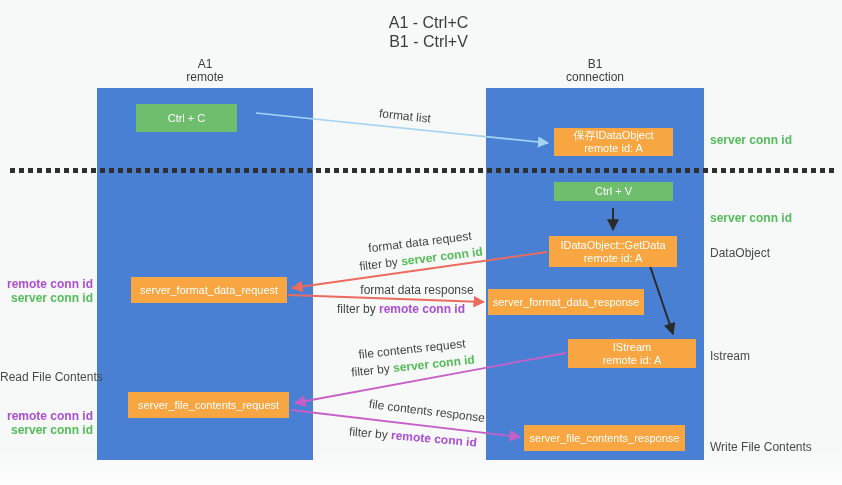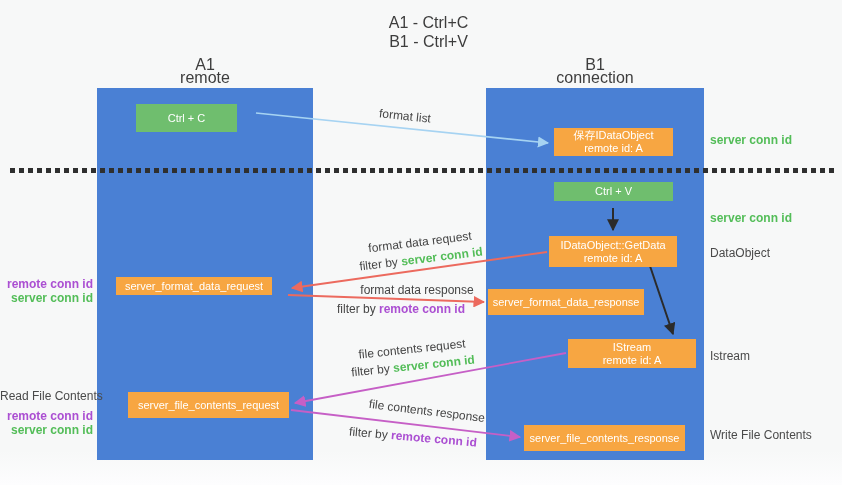--- a/index.html
+++ b/index.html
@@ -5,37 +5,37 @@
   :root{
     --background:#f7f8f8; --column-blue:#4a80d4; --box-green:#6fbe6e; --box-orange:#f7a642;
     --green-text:#53bd58; --purple-text:#ab4fd2; --salmon-arrow:#ec6a5e; --magenta-arrow:#c65fc6;
     --lightblue-arrow:#a6d3f2; --black-arrow:#2b2b2b; --text-dark:#3d3d3d; --text-gray:#4a4a4a;
   }
   html,body{margin:0;padding:0;}
   body{font-family:"Liberation Sans",sans-serif;}
   #canvas{position:relative;width:842px;height:485px;overflow:hidden;
     background:linear-gradient(180deg,var(--background) 0%,var(--background) 93%,#fdfdfe 100%);}
   .title{position:absolute;left:15px;right:0;top:13px;text-align:center;font-size:16px;line-height:19px;color:var(--text-dark);}
-  .col-header{position:absolute;text-align:center;font-size:16px;line-height:13px;color:var(--text-dark);}
+  .col-header{position:absolute;text-align:center;font-size:12px;line-height:13px;color:var(--text-dark);}
   #col-header-a{left:97px;width:216px;top:58px;}
   #col-header-b{left:486px;width:218px;top:58px;}
   .column{position:absolute;top:88px;height:372px;background:var(--column-blue);}
   #column-a{left:97px;width:216px;}
   #column-b{left:486px;width:218px;}
   .divider{position:absolute;left:10px;top:168px;width:826px;height:5px;
     background:repeating-linear-gradient(90deg,#2f2f2f 0 5px,transparent 5px 9px);}
   .box{position:absolute;display:flex;flex-direction:column;align-items:center;justify-content:center;
     color:#fff;font-size:11px;line-height:13px;text-align:center;white-space:nowrap;}
   .green{background:var(--box-green);}
   .orange{background:var(--box-orange);}
   #node-ctrl-c{left:136px;top:104px;width:101px;height:28px;}
   #node-save-idataobject{left:554px;top:128px;width:119px;height:28px;}
   #node-ctrl-v{left:554px;top:182px;width:119px;height:19px;}
   #node-getdata{left:549px;top:236px;width:128px;height:31px;align-items:center;}
-  #node-format-request{left:116px;top:277px;width:156px;height:18px;}
+  #node-format-request{left:131px;top:277px;width:156px;height:26px;}
   #node-format-response{left:488px;top:289px;width:156px;height:26px;}
   #node-istream{left:568px;top:339px;width:128px;height:29px;}
   #node-file-request{left:128px;top:392px;width:161px;height:26px;}
   #node-file-response{left:524px;top:425px;width:161px;height:26px;}
   .mid-label{position:absolute;font-size:12px;color:#454545;white-space:nowrap;}
   .key-green{color:var(--green-text);font-weight:bold;}
   .key-purple{color:var(--purple-text);font-weight:bold;}
   .prefix{margin-right:0.28em;}
   .side-left{position:absolute;left:0;width:93px;text-align:right;font-size:12px;line-height:14px;font-weight:bold;white-space:nowrap;}
   .side-right{position:absolute;left:710px;font-size:12px;white-space:nowrap;}
@@ -138,25 +138,25 @@
   <div class="mid-label" style="left:412px;top:349px;transform:translate(-50%,-50%) rotate(-6deg);">file contents request</div>
   <div class="mid-label" style="left:413px;top:366px;transform:translate(-50%,-50%) rotate(-6deg);"><span class="prefix">filter by</span><span class="key-green">server conn id</span></div>
 
   <div class="mid-label" style="left:427px;top:411px;transform:translate(-50%,-50%) rotate(7deg);">file contents response</div>
   <div class="mid-label" style="left:413px;top:437px;transform:translate(-50%,-50%) rotate(5deg);"><span class="prefix">filter by</span><span class="key-purple">remote conn id</span></div>
 
   <div class="side-left" style="top:277px;">
     <div class="key-purple">remote conn id</div>
     <div class="key-green">server conn id</div>
   </div>
-  <div class="side-left gray-label" style="top:389px;">Read File Contents</div>
+  <div class="side-left gray-label" style="top:370px;">Read File Contents</div>
   <div class="side-left" style="top:409px;">
     <div class="key-purple">remote conn id</div>
     <div class="key-green">server conn id</div>
   </div>
 
   <div class="side-right key-green" style="top:133px;">server conn id</div>
   <div class="side-right key-green" style="top:211px;">server conn id</div>
   <div class="side-right gray-label" style="top:246px;">DataObject</div>
   <div class="side-right gray-label" style="top:349px;">Istream</div>
-  <div class="side-right gray-label" style="top:428px;">Write File Contents</div>
+  <div class="side-right gray-label" style="top:440px;">Write File Contents</div>
 
 </div>
 
 </body></html>

